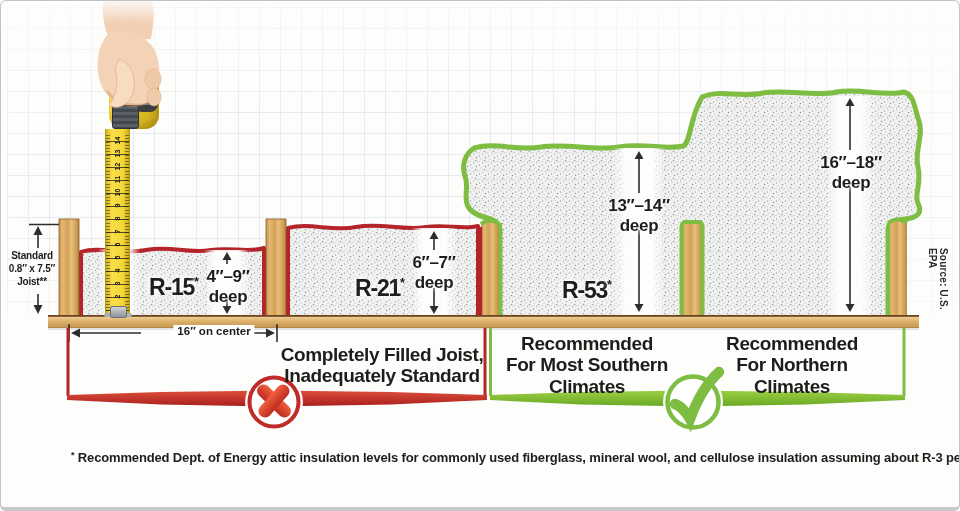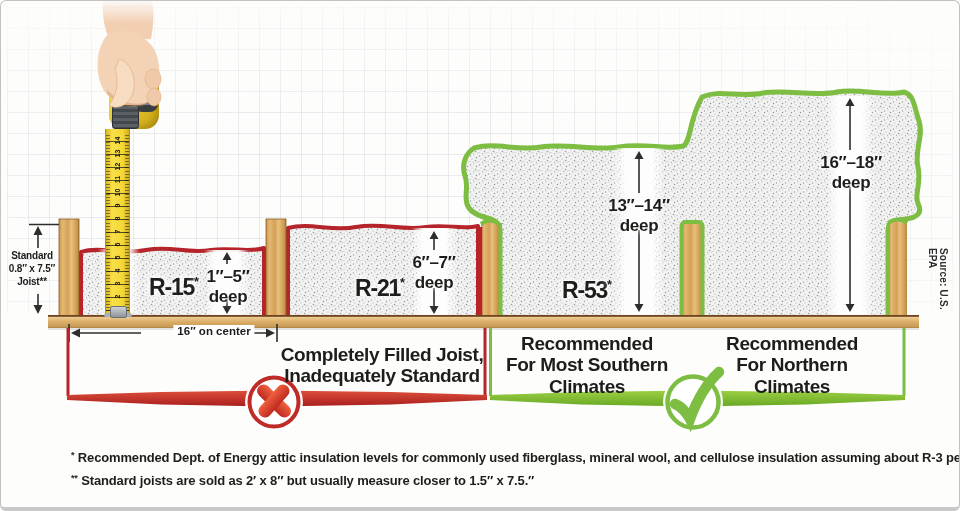--- a/index.html
+++ b/index.html
@@ -257,21 +257,21 @@
     <div>Joist**</div>
   </div>
 
   <div class="txt sp-label">16″ on center</div>
 
   <div class="txt rl" style="left:173px;top:273px"><span>R-15</span><sup>*</sup></div>
   <div class="txt rl" style="left:379px;top:274px"><span>R-21</span><sup>*</sup></div>
   <div class="txt rl" style="left:586px;top:276px"><span>R-53</span><sup>*</sup></div>
 
   <div class="txt dl" style="left:227px;top:266px">
-    <div>1″–5″</div>
+    <div>4″–9″</div>
       <div>deep</div>
   </div>
   <div class="txt dl" style="left:433px;top:252px">
     <div>6″–7″</div>
       <div>deep</div>
   </div>
   <div class="txt dl" style="left:638px;top:195px">
     <div>13″–14″</div>
       <div>deep</div>
   </div>
@@ -289,16 +289,15 @@
     <div>For Most Southern</div>
     <div>Climates</div>
   </div>
   <div class="txt cap" style="left:791px;top:332px">
     <div>Recommended</div>
     <div>For Northern</div>
     <div>Climates</div>
   </div>
 
   <div class="foot" style="top:449px"><sup>*</sup> <span>Recommended Dept. of Energy attic insulation levels for commonly used fiberglass, mineral wool, and cellulose insulation assuming about R-3 per inch.</span></div>
-  <div class="foot" style="top:472px"><sup>**</sup> <span>Standard joists are sold as 2′ x 8″ but usually measure closer to 1.5″ x 7.5.″</span></div>
 
   <div class="source">Source: U.S. EPA</div>
 </div>
 
 </body></html>

